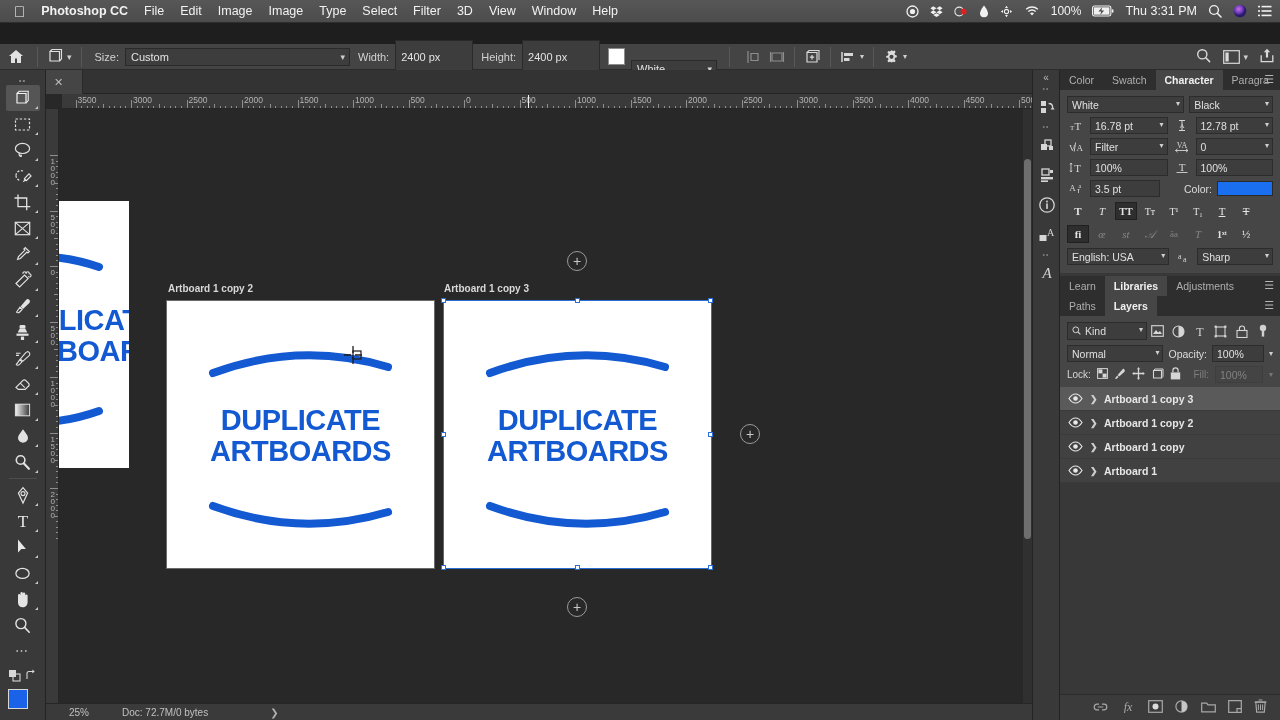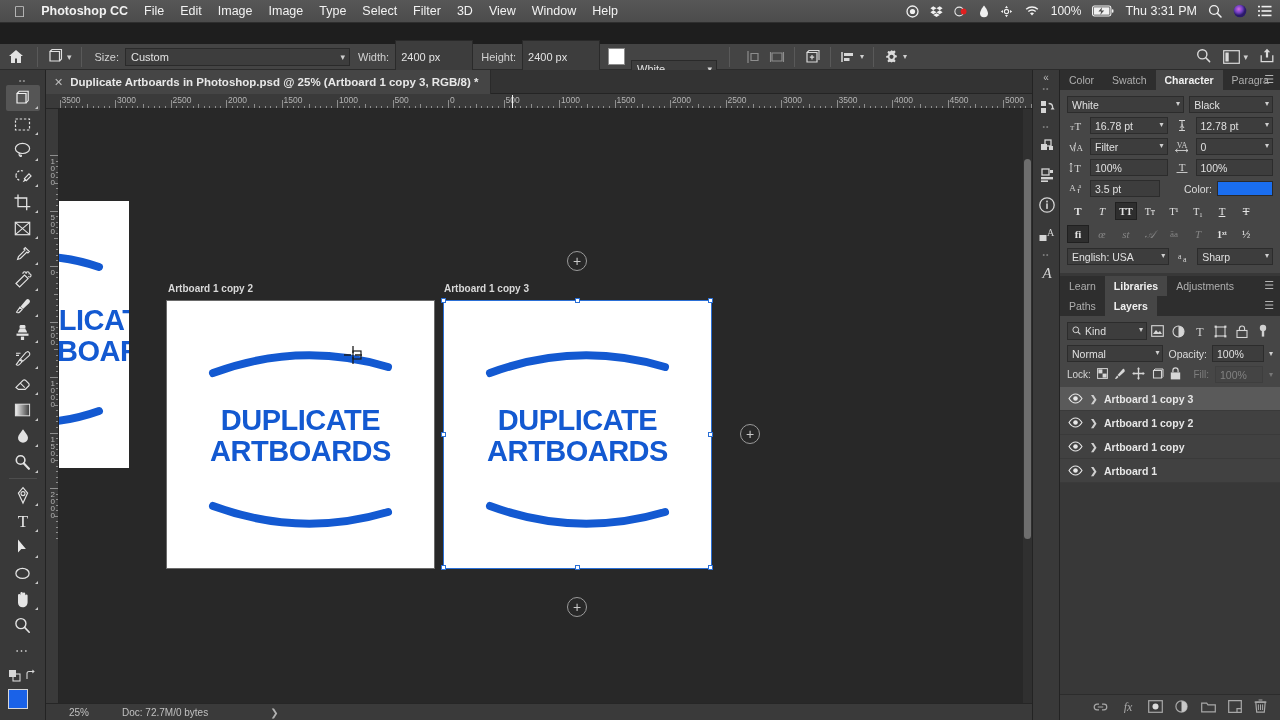--- a/index.html
+++ b/index.html
@@ -99,21 +99,21 @@
     background: #1a62e8; border: 1px solid #d8d8d8; }
   .fgbg .bg { position: absolute; left: 13px; top: 12px; width: 20px; height: 20px;
     background: #ffffff; border: 1px solid #9a9a9a; z-index: -1; }
 
   
   .canvaswrap {
     position: absolute; top: 94px; left: 46px; width: 986px; height: 626px;
     background: #282828; overflow: hidden;
   }
   .ruler-h {
-    position: absolute; top: 0; left: 0; width: 986px; height: 15px;
+    position: absolute; top: 0; left: 16px; width: 986px; height: 15px;
     background: #3a3a3a; border-bottom: 1px solid #262626;
     color: #b4b4b4; font-size: 8.5px; overflow: hidden;
   }
   .ruler-h .tk { position: absolute; top: 1px; }
   .ruler-h .tick { position: absolute; bottom: 0; width: 1px; background: #8e8e8e; }
   .ruler-v {
     position: absolute; top: 15px; left: 0; width: 13px; height: 611px;
     background: #3a3a3a; border-right: 1px solid #262626;
     color: #b4b4b4; font-size: 8px; overflow: hidden;
   }
@@ -415,21 +415,20 @@
             <path d="M7 0.8 3.8 4.2h2.1v5.4h2.2V4.2h2.1z" fill="#dadada"></path>
             <path d="M1.2 7.3v6.4h11.6V7.3" fill="none" stroke="#dadada" stroke-width="1.3"></path>
           </svg>
       </span>
     </span>
   </div>
 
   <div class="tabbar">
     <div class="doctab">
       <span class="x">✕</span>
-      <span>Duplicate Artboards in Photoshop.psd @ 25% (Artboard 1 copy 3, RGB/8) *</span>
     </div>
   </div>
 
   <div class="toolbar">
     <div class="tgrip">••</div>
 
     <div class="tool active">
       <svg width="19" height="19" viewBox="0 0 19 19">
           <path d="M4 4.5h9V14H4z" fill="none" stroke="#f0f0f0" stroke-width="1.2"></path>
           <path d="M4 4.5 6.2 2.3h9v9.3l-2.2 2.2" fill="none" stroke="#f0f0f0" stroke-width="1.1"></path>

